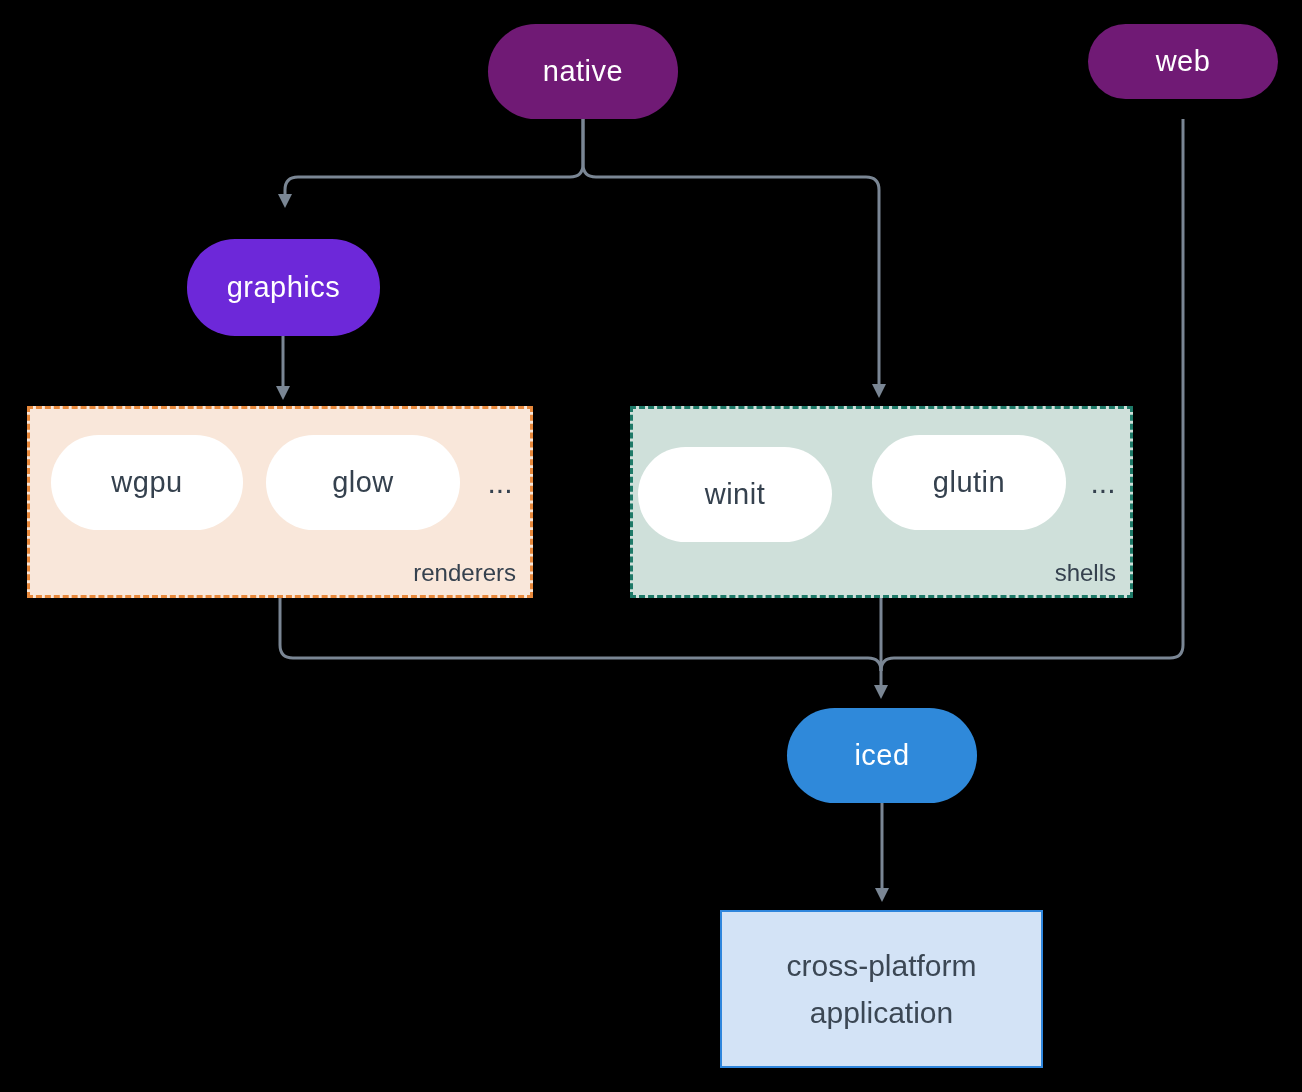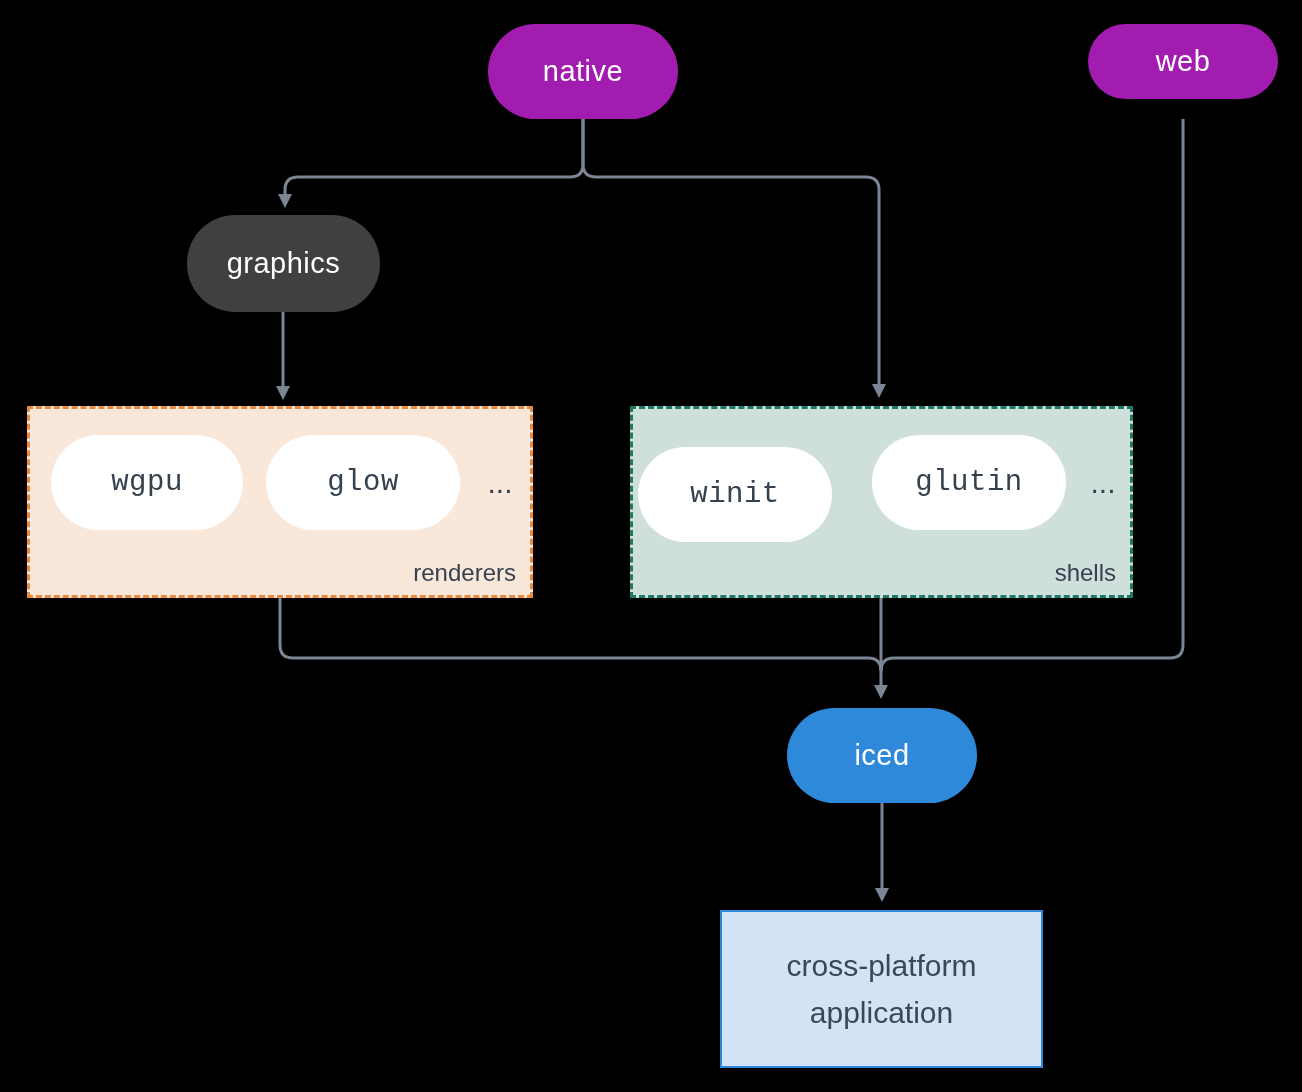--- a/index.html
+++ b/index.html
@@ -23,24 +23,24 @@
   }
   .pill {
     position: absolute;
     display: flex;
     align-items: center;
     justify-content: center;
     border-radius: 48px;
     font-size: 29px;
     letter-spacing: 0.5px;
   }
-  .pill.purple { background: #a21caf; color: #ffffff; }
-  .pill.orange { background: #404040; color: #ffffff; }
+  .pill.purple { background: #701a75; color: #ffffff; }
+  .pill.orange { background: #6d28d9; color: #ffffff; margin-top: 24px; }
   .pill.blue   { background: #2f89da; color: #ffffff; }
-  .pill.white  { background: #ffffff; color: #35414e; font-family: Liberation Mono, monospace; }
+  .pill.white  { background: #ffffff; color: #35414e; }
 
   .group-box {
     position: absolute;
     box-sizing: border-box;
   }
   .group-box.renderers {
     left: 27px; top: 406px;
     width: 506px; height: 192px;
     background: #f9e7da;
     border: 3px dashed #e8893c;

